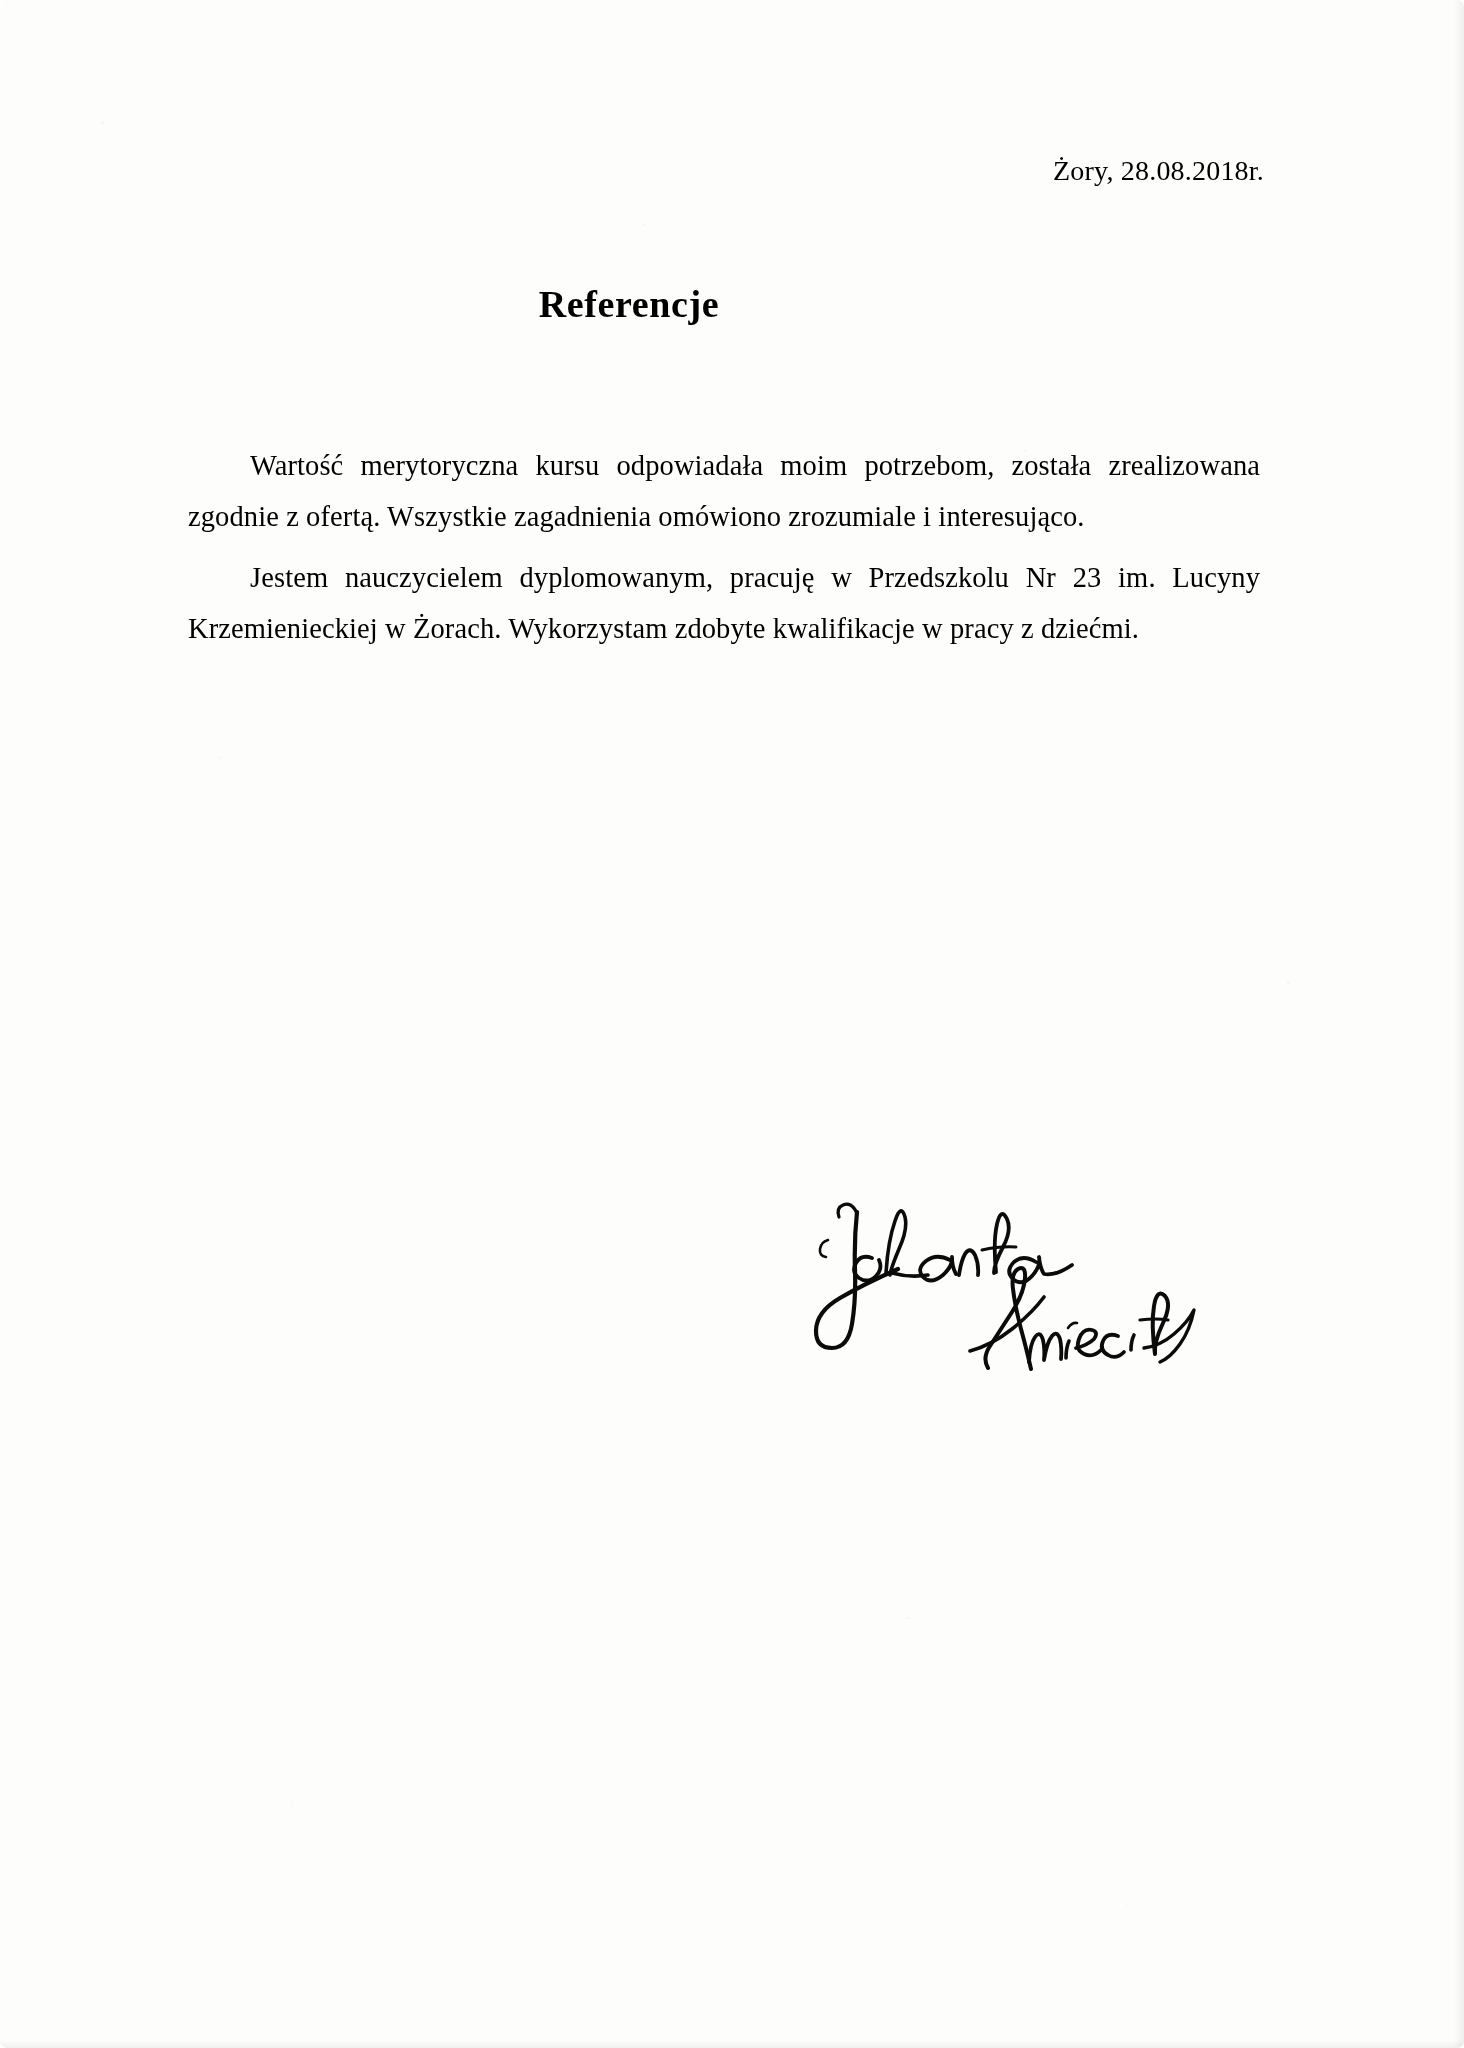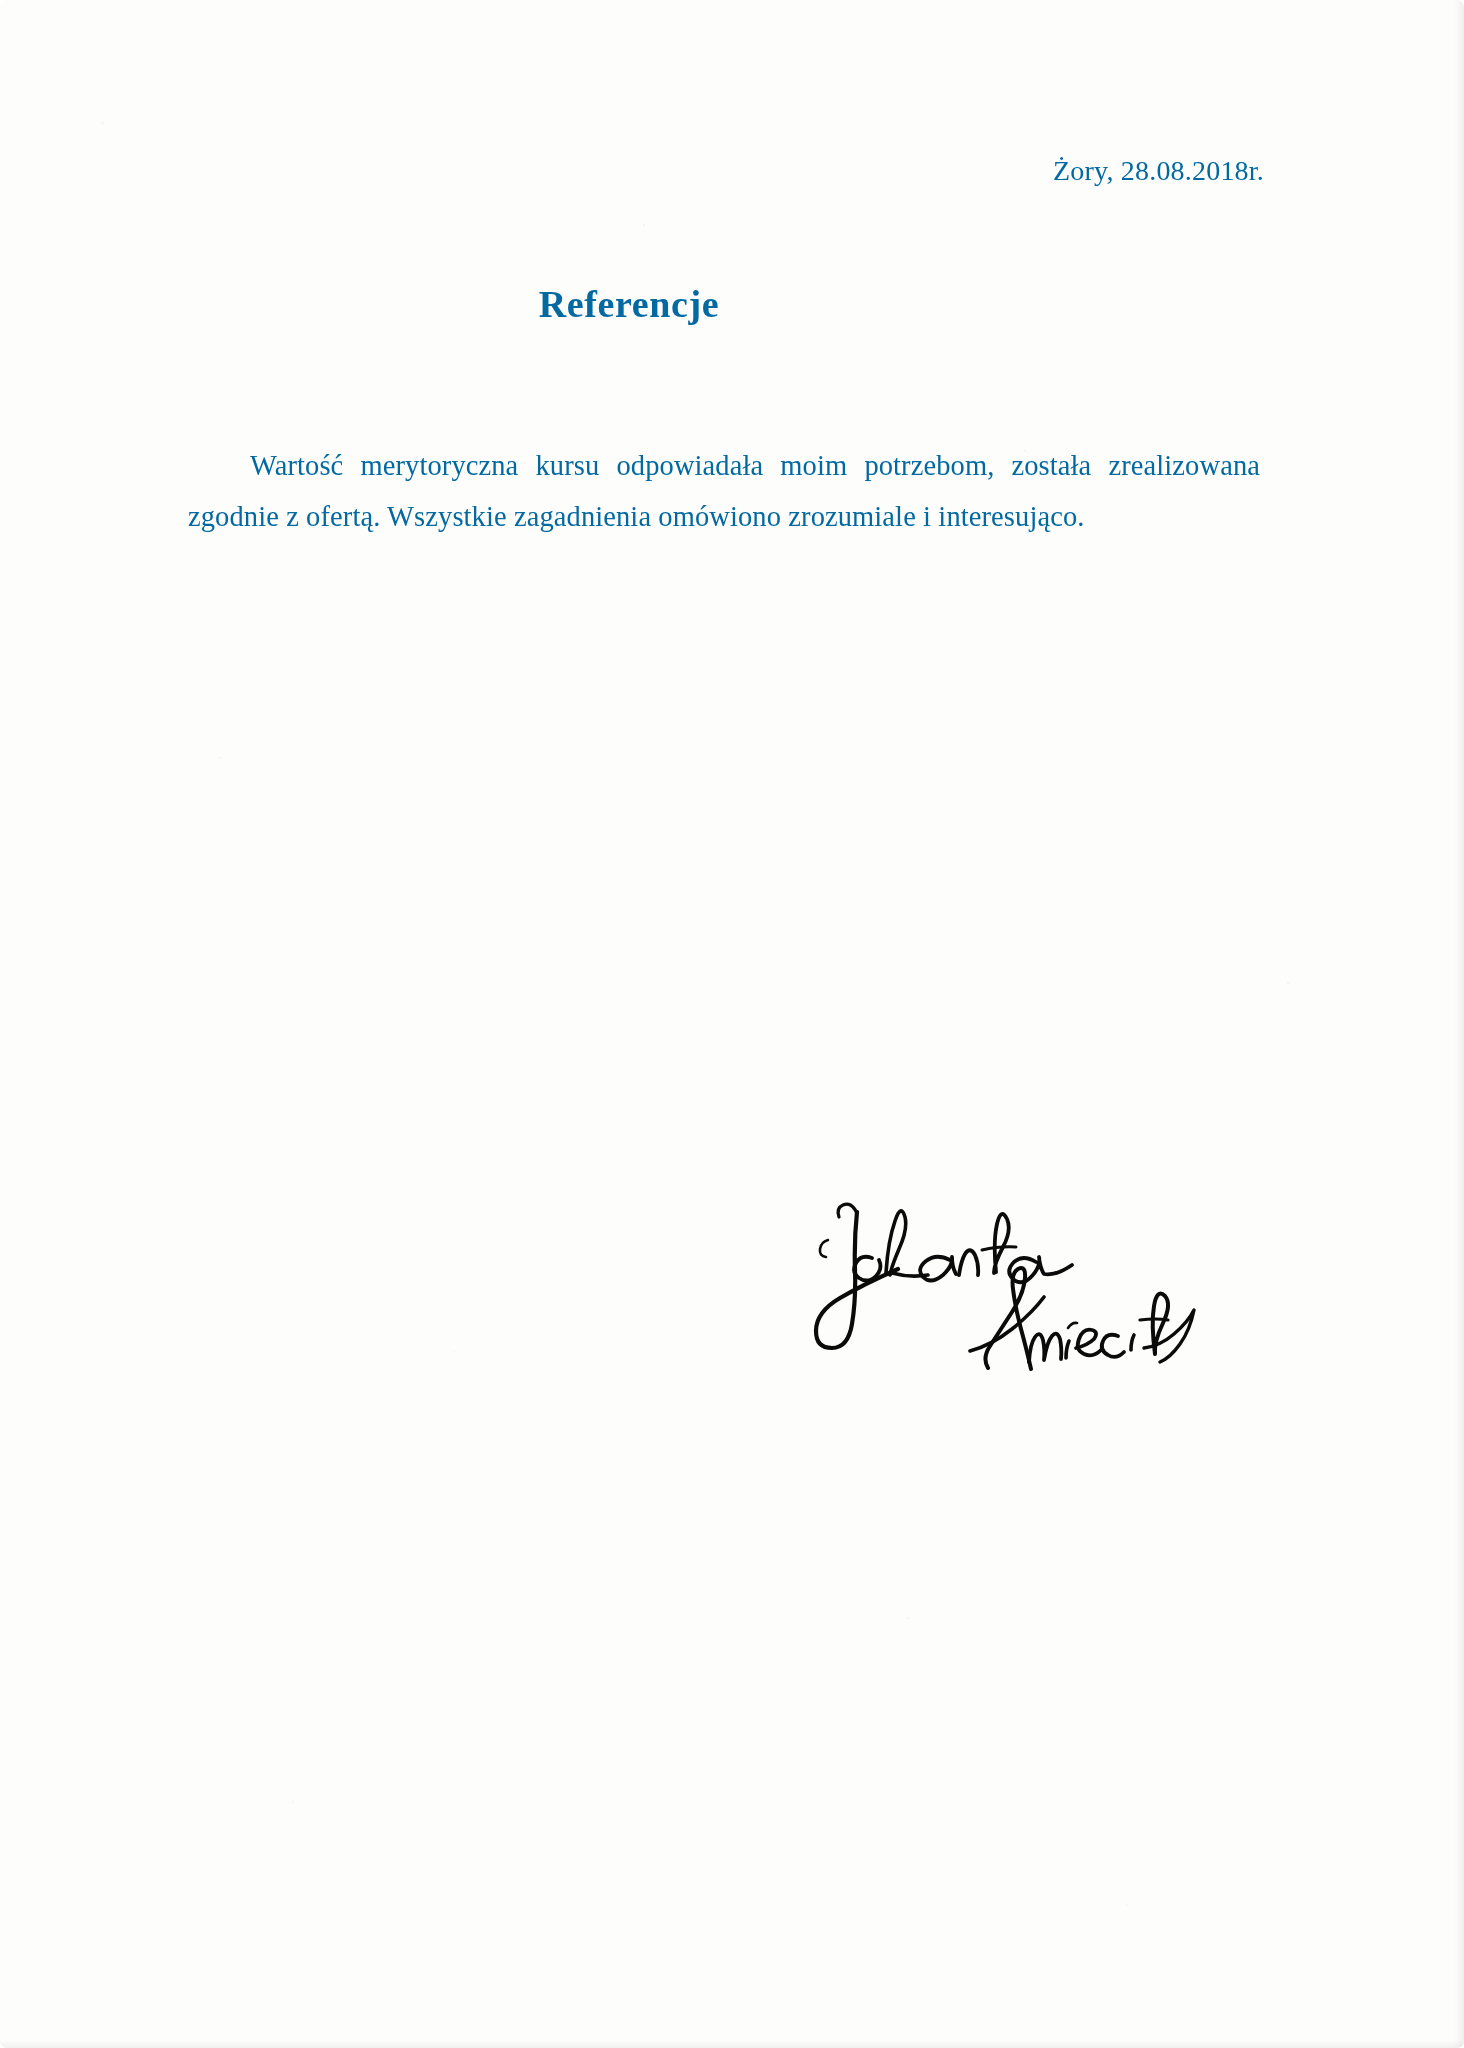--- a/index.html
+++ b/index.html
@@ -10,21 +10,21 @@
   }
 
   .page {
     position: relative;
     width: 1464px;
     height: 2048px;
     margin: 0 auto;
     background: #fdfdfc;
     overflow: hidden;
     font-family: "Liberation Serif", "DejaVu Serif", serif;
-    color: #0369a1;
+    color: #000000;
     border-radius: 7px;
   }
 
   
   .scan-noise {
     position: absolute;
     inset: 0;
     pointer-events: none;
     background:
       radial-gradient(circle at 7% 6%, rgba(0,0,0,0.035) 0 1.1px, transparent 1.6px),
@@ -134,20 +134,21 @@
   <div class="scan-noise"></div>
   <div class="scan-edge-right"></div>
   <div class="scan-edge-bottom"></div>
 
   <div class="date-line">Żory, 28.08.2018r.</div>
 
   <h1 class="doc-title">Referencje</h1>
 
   <div class="body-block">
     <p class="para">Wartość merytoryczna kursu odpowiadała moim potrzebom, została zrealizowana zgodnie z ofertą. Wszystkie zagadnienia omówiono zrozumiale i interesująco.</p>
+    <p class="para">Jestem nauczycielem dyplomowanym, pracuję w Przedszkolu Nr 23 im. Lucyny Krzemienieckiej w Żorach. Wykorzystam zdobyte kwalifikacje w pracy z dziećmi.</p>
   </div>
 
   <div class="signature">
     <span class="sr-only">Jolanta Kmiecik</span>
 
     <svg viewBox="0 0 400 240">
 
       <path class="sig-stroke" stroke-width="2.6" d="M28 100 q-7 2 -8 9 q-1 7 6 8"></path>
 
       <path class="sig-stroke" stroke-width="4.2" d="M57 72 q-3 28 -2 58 q1 30 -3 54 q-4 24 -20 24 q-16 0 -16 -17 q0 -19 24 -33 q24 -14 58 -29"></path>

